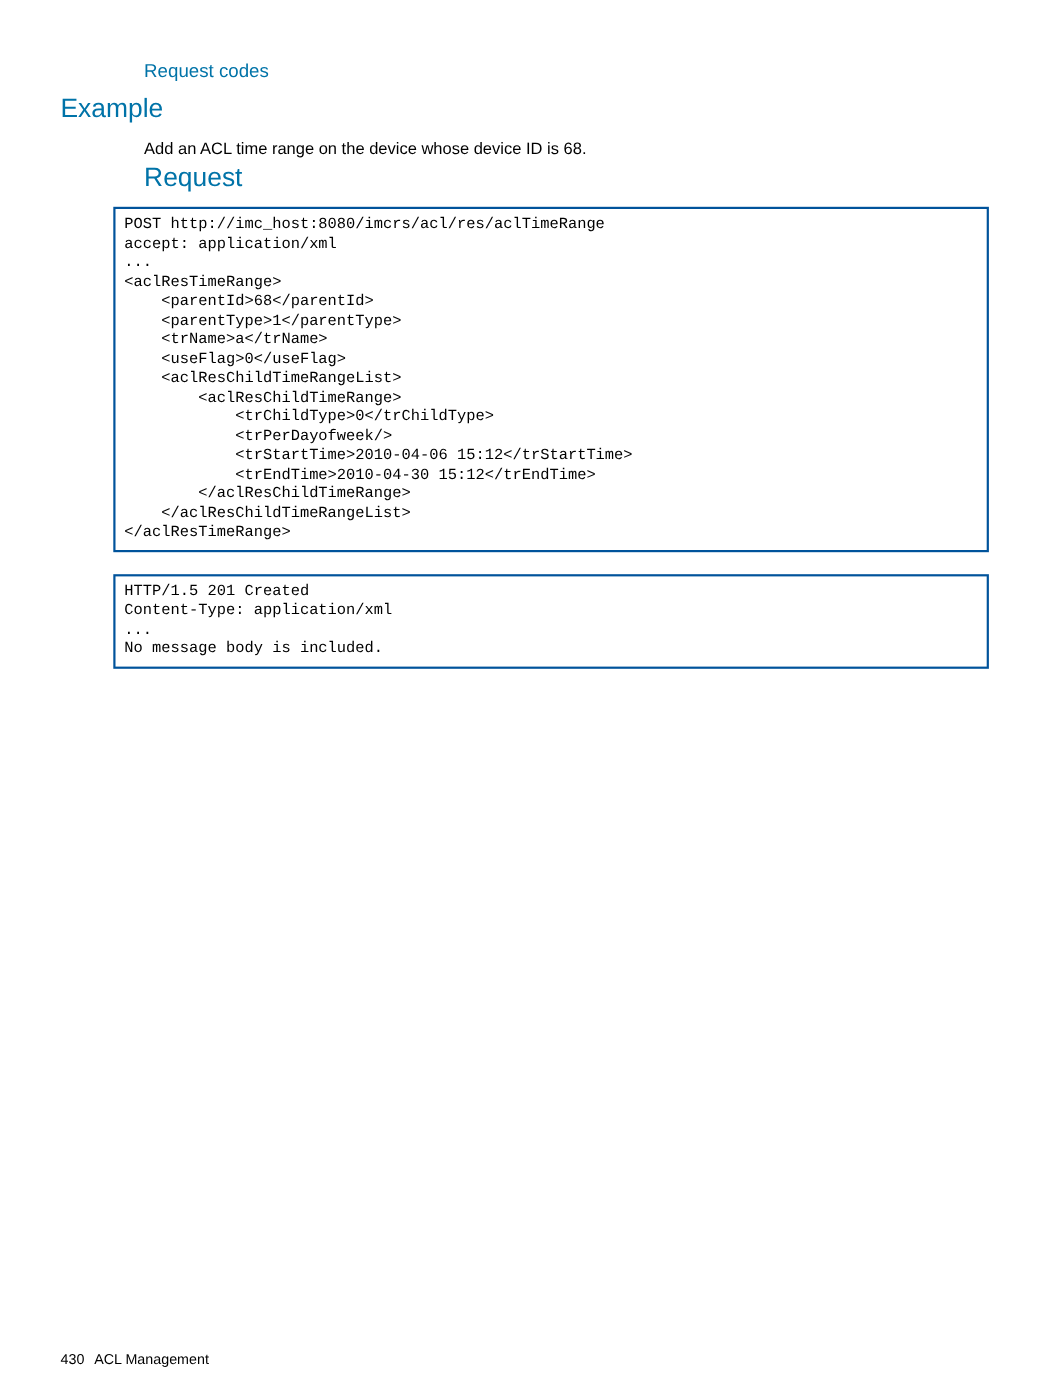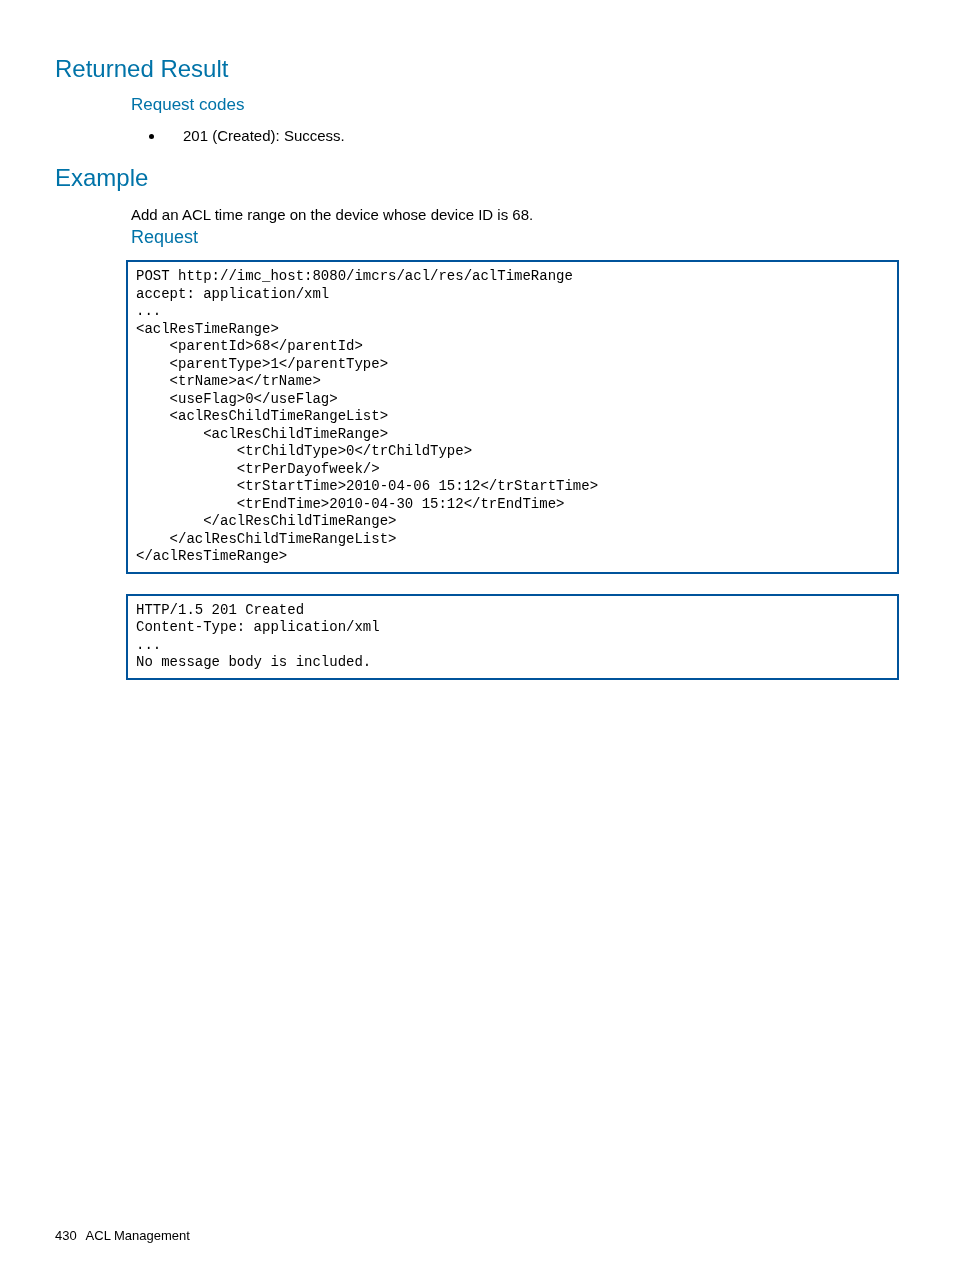--- a/index.html
+++ b/index.html
@@ -26,21 +26,21 @@
   .h2 {
     color: #0073a8;
     font-size: 17px;
     font-weight: 400;
     margin: 0 0 10px 0;
     padding-left: 76px;
     font-family: "Segoe UI", Arial, sans-serif;
   }
   .h2b {
     color: #0073a8;
-    font-size: 18px;
+    font-size: 24px;
     font-weight: 400;
     margin: 0 0 12px 0;
     padding-left: 76px;
     font-family: "Segoe UI", Arial, sans-serif;
   }
   ul.bullets {
     list-style: disc;
     margin: 0 0 18px 0;
     padding-left: 110px;
   }
@@ -49,21 +49,21 @@
     padding-left: 18px;
     line-height: 1.4;
   }
   .para {
     font-size: 15px;
     margin: 0 0 2px 0;
     padding-left: 76px;
     line-height: 1.4;
   }
   pre.codebox {
-    margin: 0 0 20px 71px;
+    margin: 0 0 20px 48px;
     border: 2px solid #00539b;
     padding: 6px 8px;
     font-family: "Courier New", monospace;
     font-size: 14px;
     line-height: 1.25;
     white-space: pre;
     overflow: hidden;
     background: #ffffff;
   }
   .footer {
@@ -75,27 +75,23 @@
   }
   .footer .pg {
     margin-right: 6px;
   }
 </style>
 </head>
 <body>
 
 <div class="page">
 
-  <div class="h1">Returned Result</div>
 
   <div class="h2">Request codes</div>
 
-  <ul class="bullets">
-    <li>201 (Created): Success.</li>
-  </ul>
 
   <div class="h1">Example</div>
 
   <div class="para">Add an ACL time range on the device whose device ID is 68.</div>
 
   <div class="h2b">Request</div>
 
   <pre class="codebox">POST http://imc_host:8080/imcrs/acl/res/aclTimeRange
 accept: application/xml
 ...

